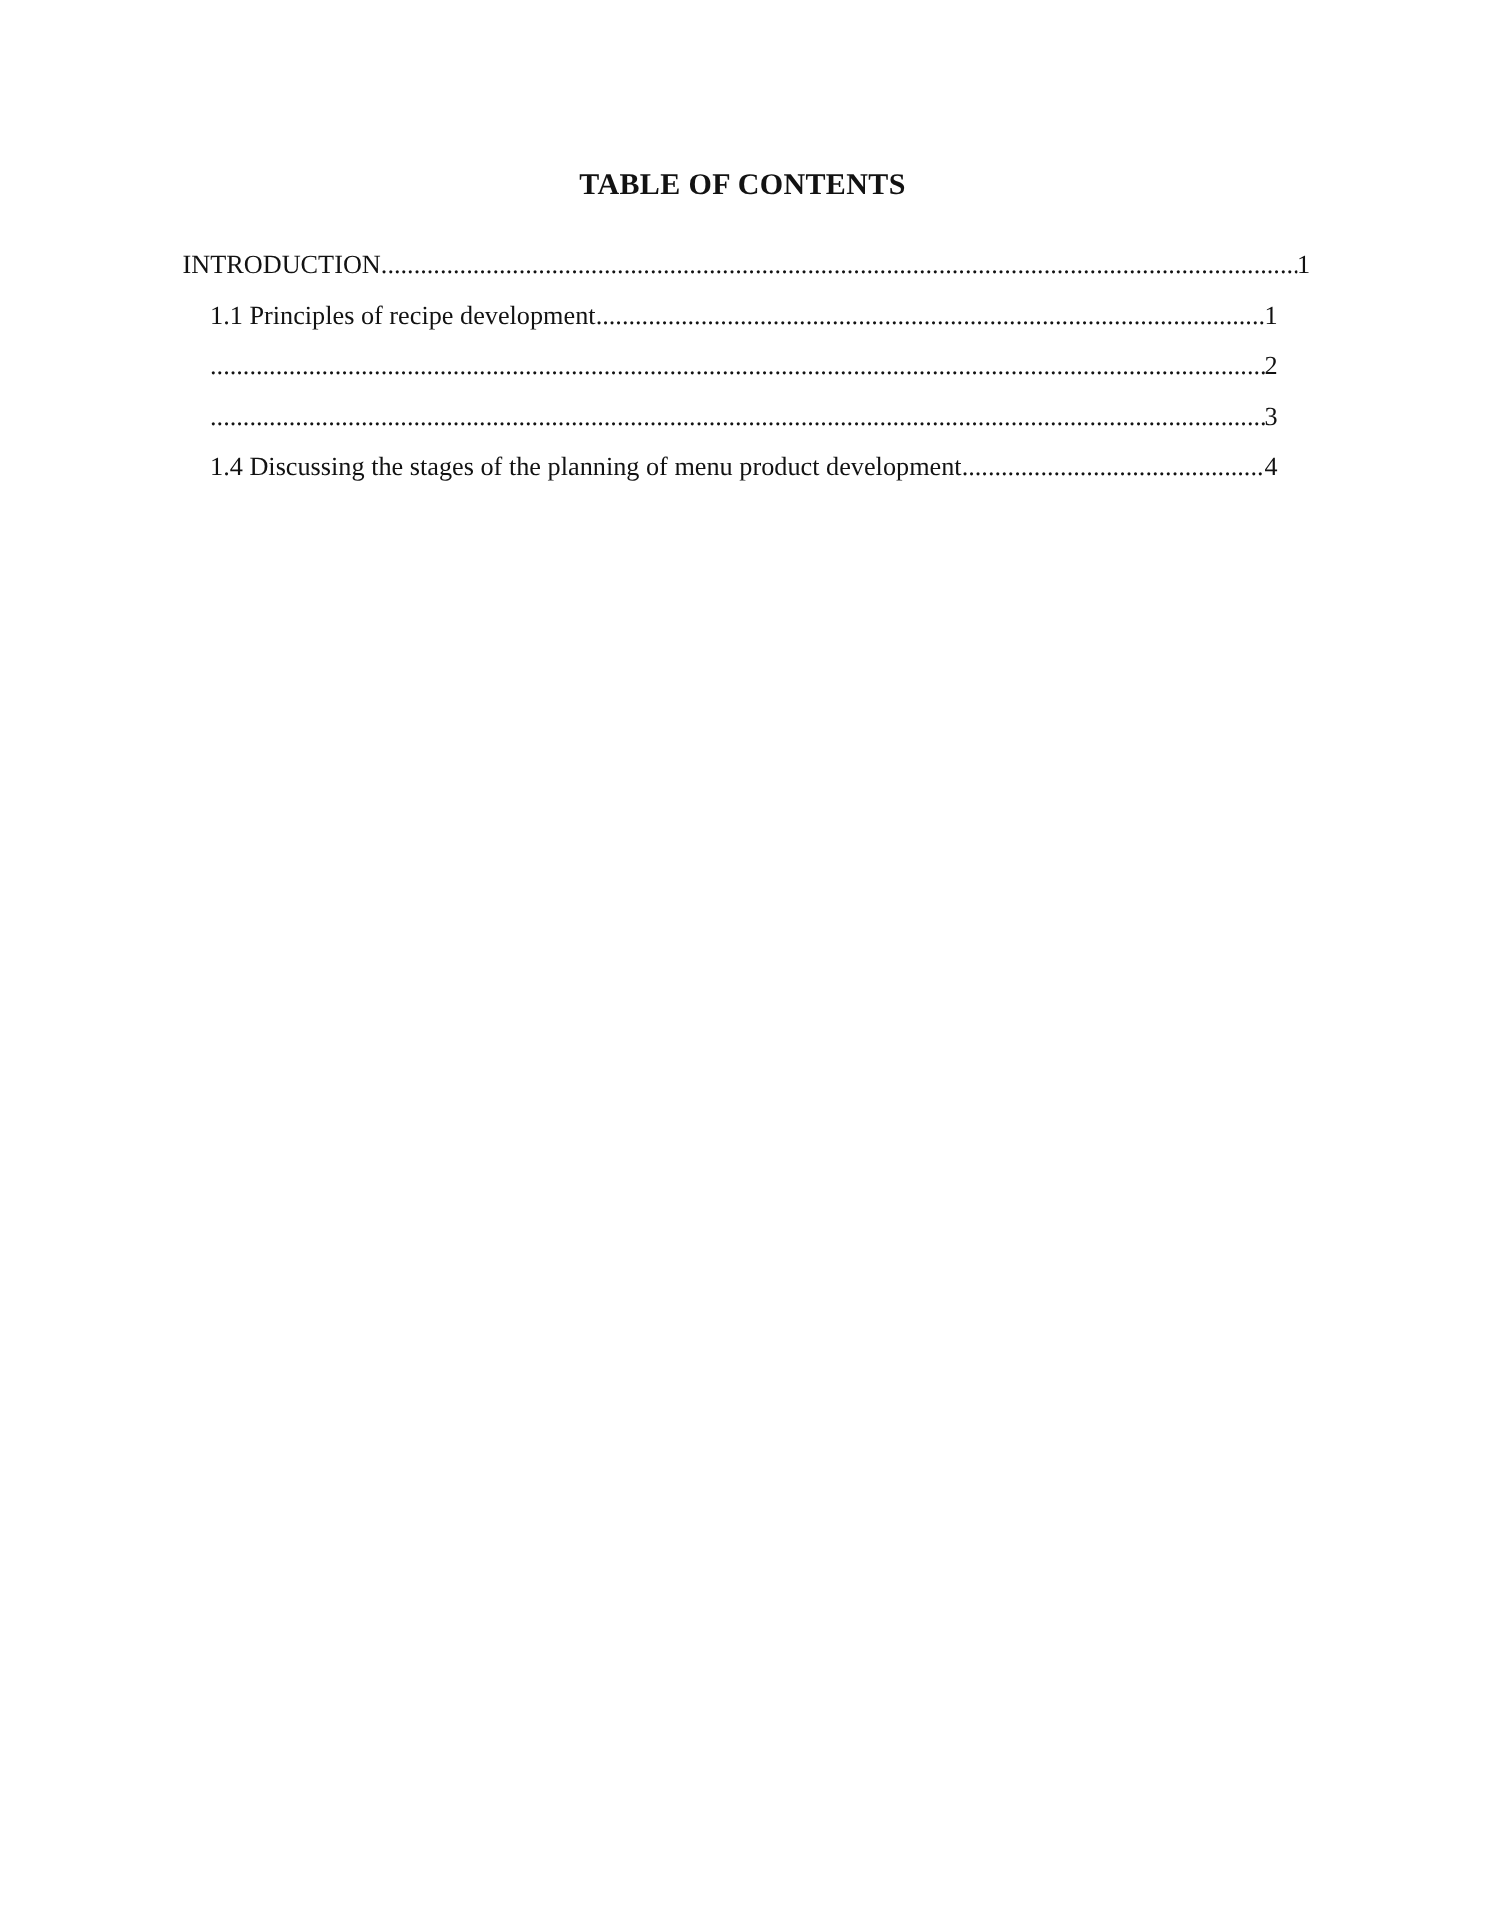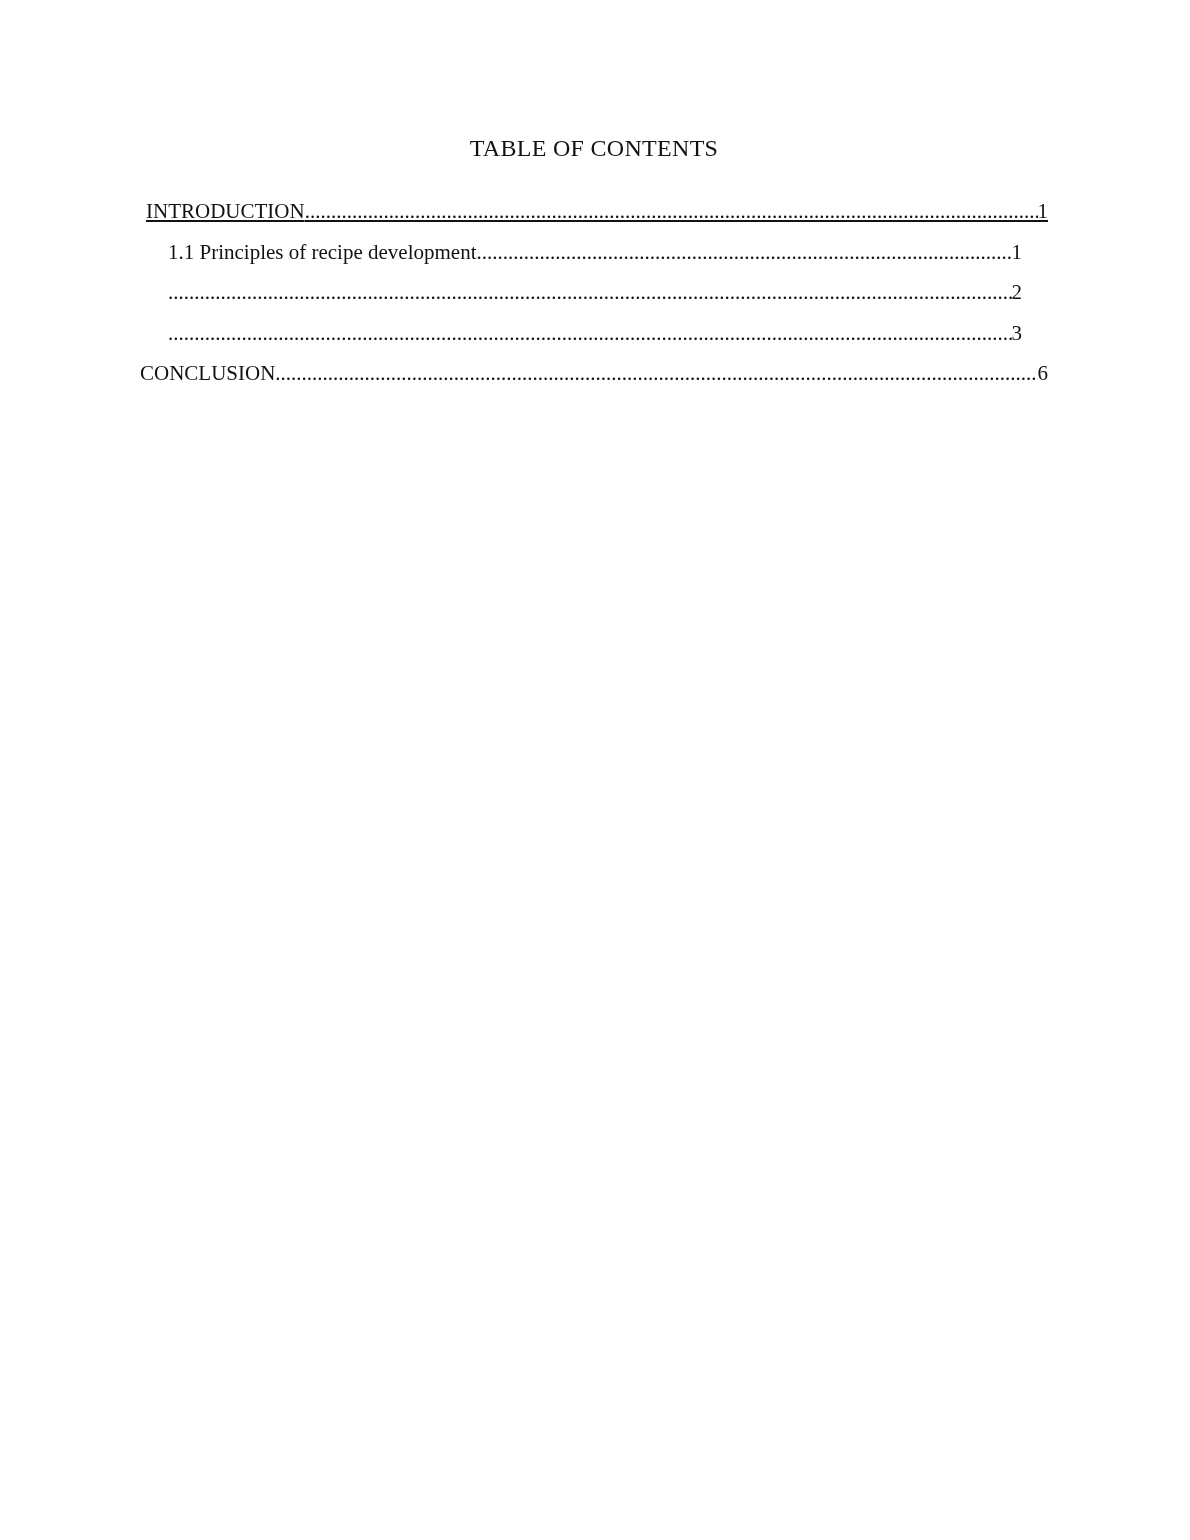--- a/index.html
+++ b/index.html
@@ -14,42 +14,41 @@
     background: #ffffff;
     box-sizing: border-box;
     padding: 131px 142px 0 140px;
     font-family: "Liberation Serif", "DejaVu Serif", serif;
     color: #121212;
     overflow: hidden;
   }
   .doc-title {
     text-align: center;
     font-size: 24px;
-    font-weight: normal;
+    font-weight: bold;
     line-height: 34px;
     letter-spacing: 0.3px;
     margin: 0 0 26px 0;
   }
   .toc {
     font-size: 21px;
   }
   .toc-row {
     display: flex;
     align-items: baseline;
     line-height: 40.5px;
     overflow: hidden;
   }
   .toc-row.lvl1 {
     margin-left: 28px;
     margin-right: 26px;
     align-items: center;
   }
   .toc-row.indent-sm {
     margin-left: 6px;
-    text-decoration: underline;
   }
   .toc-label {
     white-space: nowrap;
     flex: 0 0 auto;
   }
   .toc-dots {
     flex: 1 1 auto;
     overflow: hidden;
     white-space: nowrap;
     min-width: 0;
@@ -86,23 +85,23 @@
     <div class="toc-row lvl1">
       <span class="toc-dots"></span>
       <span class="toc-page">2</span>
     </div>
 
     <div class="toc-row lvl1">
       <span class="toc-dots"></span>
       <span class="toc-page">3</span>
     </div>
 
+    <div class="toc-row lvl1">
+      <span class="toc-label">1.4 Discussing the stages of the planning of menu product development</span>
+      <span class="toc-dots"></span>
+      <span class="toc-page">4</span>
+    </div>
 
 
-    <div class="toc-row">
-      <span class="toc-label">CONCLUSION</span>
-      <span class="toc-dots"></span>
-      <span class="toc-page">6</span>
-    </div>
 
 
   </div>
 </div>
 
 </body></html>

